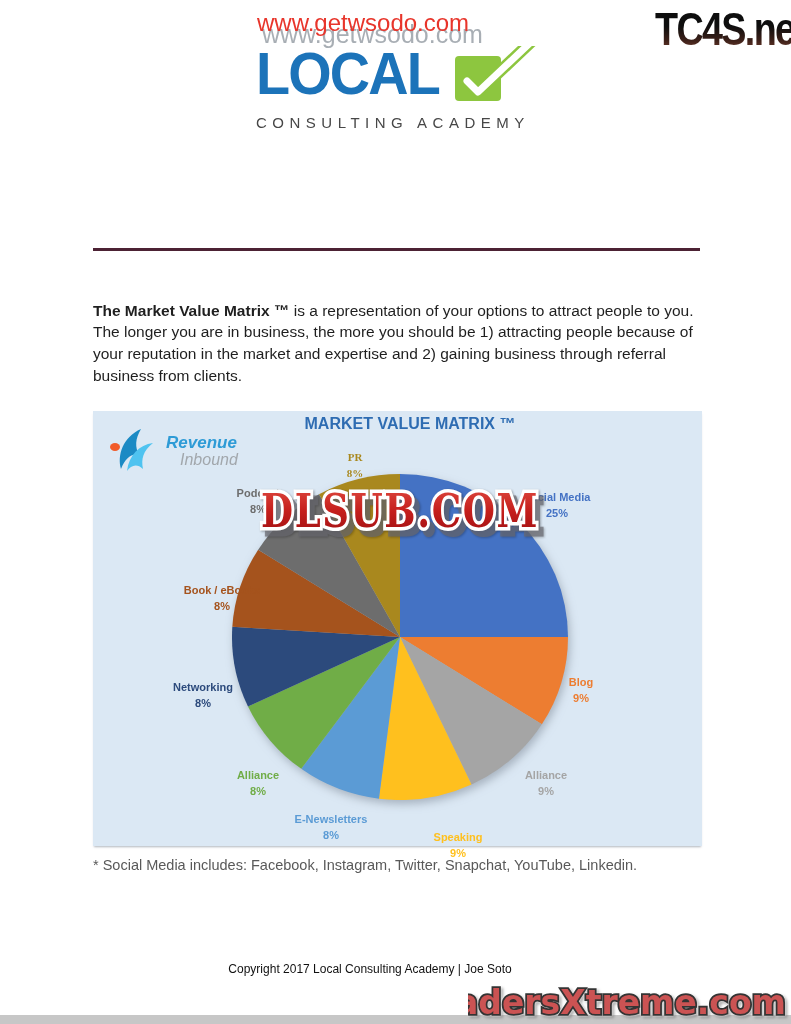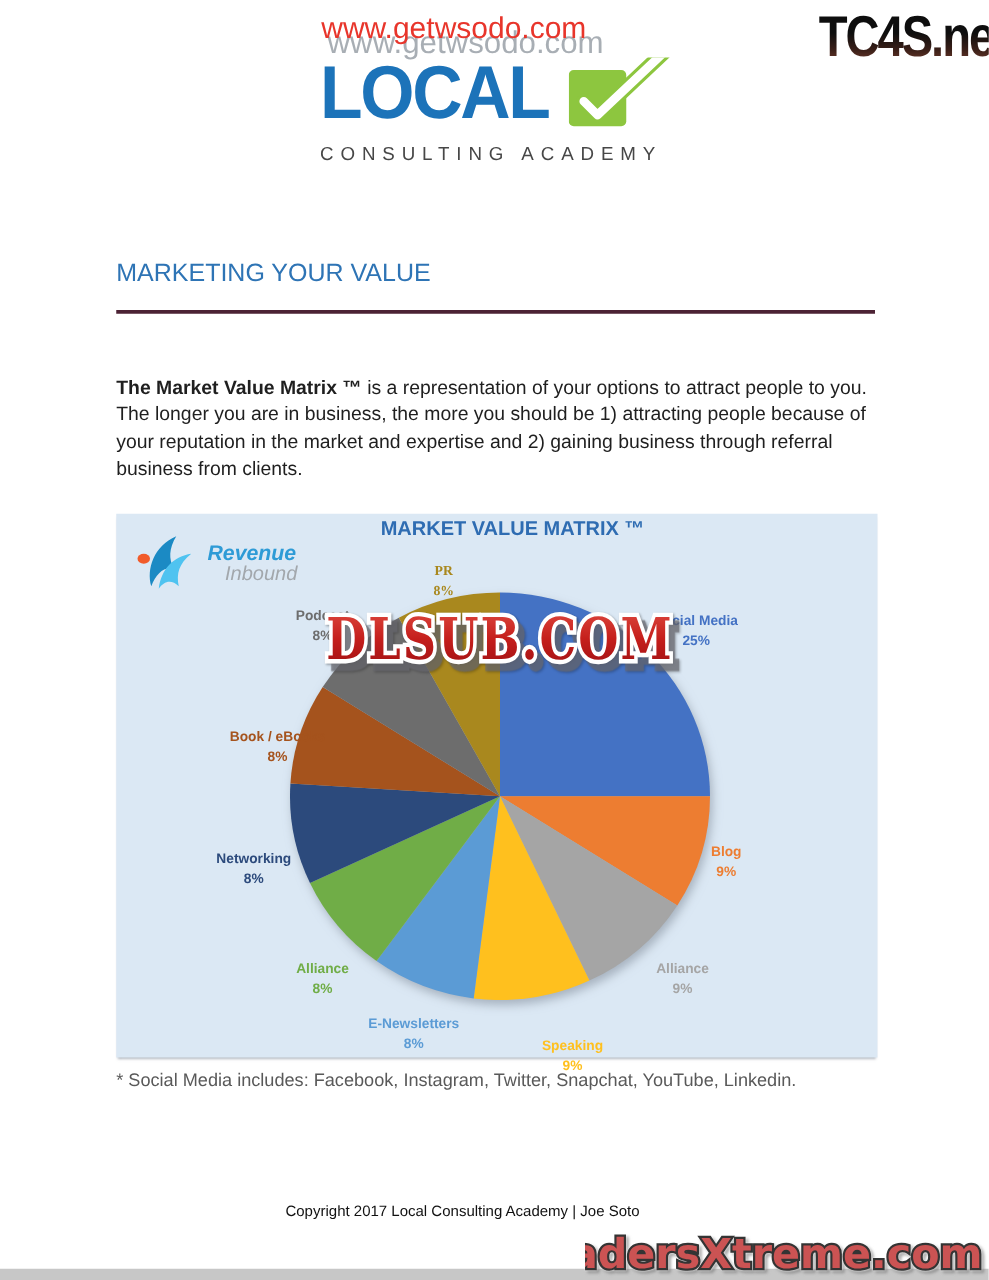--- a/index.html
+++ b/index.html
@@ -75,21 +75,20 @@
         <svg width="86" height="60" viewBox="0 0 86 60">
           <rect x="0" y="10" width="46" height="45" rx="4" fill="#8dc63f"></rect>
           <polyline points="12,35 23,46 76,-4" fill="none" stroke="#8dc63f" stroke-width="12" stroke-linecap="round" stroke-linejoin="round"></polyline>
           <polyline points="12,35 23,46 76,-4" fill="none" stroke="#ffffff" stroke-width="7" stroke-linecap="round" stroke-linejoin="round"></polyline>
         </svg>
       </span>
     </div>
     <div class="logo-sub">CONSULTING ACADEMY</div>
   </div>
 
-  <div class="heading">MARKETING YOUR VALUE</div>
   <div class="rule"></div>
 
   <p class="para"><span class="b">The Market Value Matrix ™</span><span> is a representation of your options to attract people to you. The longer you are in business, the more you should be 1) attracting people because of your reputation in the market and expertise and 2) gaining business through referral business from clients.</span></p>
 
   <div class="panel">
     <svg id="pie-svg" width="609" height="435" viewBox="0 0 609 435">
         <path d="M307,226 L307.00,63.00 A168,163 0 0 1 475.00,226.00 Z" fill="#4472c4"></path>
         <path d="M307,226 L475.00,226.00 A168,163 0 0 1 448.85,313.34 Z" fill="#ed7d31"></path>
         <path d="M307,226 L448.85,313.34 A168,163 0 0 1 378.53,373.49 Z" fill="#a5a5a5"></path>
         <path d="M307,226 L378.53,373.49 A168,163 0 0 1 285.94,387.71 Z" fill="#ffc01e"></path>

